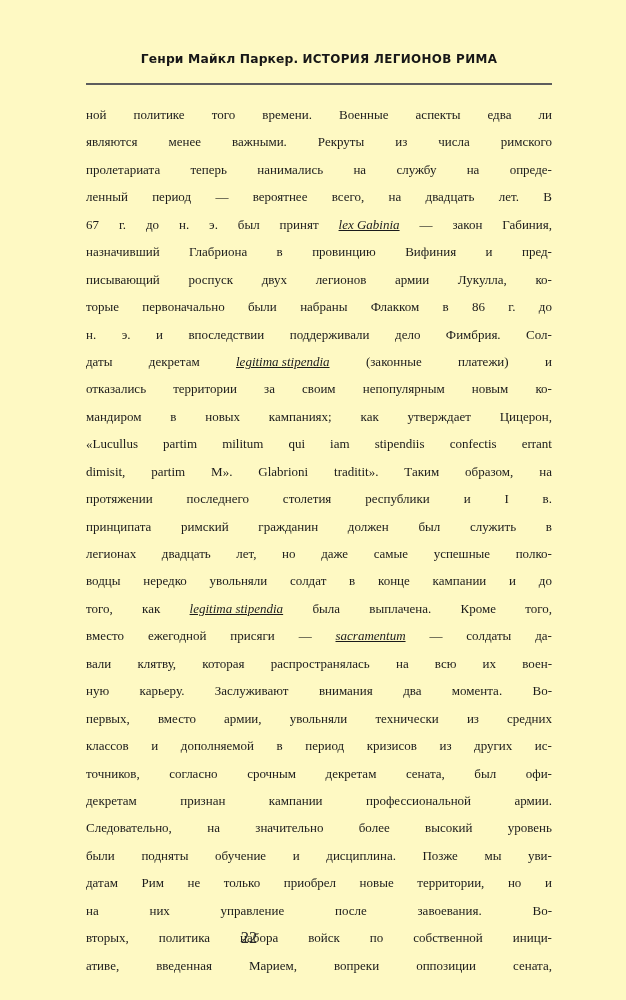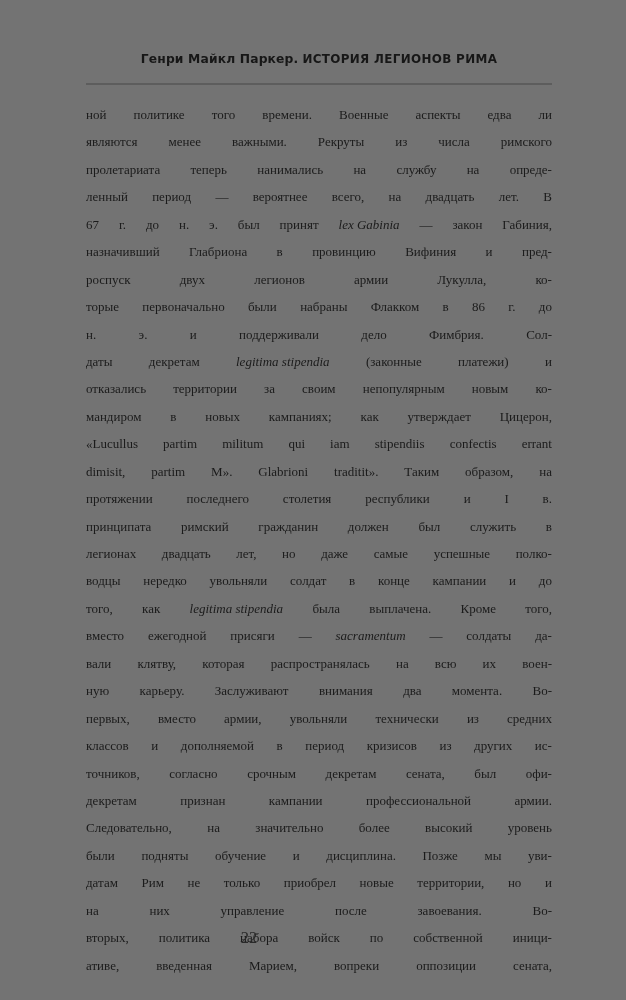--- a/index.html
+++ b/index.html
@@ -15,21 +15,21 @@
     position: relative;
     overflow: hidden;
   }
 
   .page {
     position: absolute;
     left: 0;
     top: 0;
     width: 626px;
     height: 1000px;
-    background: #737373;
+    background: #fef9c3;
   }
 
   
   .running-head {
     position: absolute;
     left: 86px;
     top: 52px;
     width: 466px;
     text-align: center;
     font-family: "DejaVu Sans", sans-serif;
@@ -79,20 +79,21 @@
     display: flex;
     justify-content: space-between;
     align-items: baseline;
   }
   .textline.just > span {
     white-space: pre;
   }
 
   i.lat {
     font-style: italic;
+    text-decoration: underline;
   }
 
   
   .folio {
     position: absolute;
     left: 0;
     top: 928px;
     width: 498px;
     text-align: center;
     font-size: 16.5px;
@@ -167,20 +168,21 @@
       <div class="textline just">
         <span>назначивший</span>
         <span>Глабриона</span>
         <span>в</span>
         <span>провинцию</span>
         <span>Вифиния</span>
         <span>и</span>
         <span>пред-</span>
       </div>
       <div class="textline just">
+        <span>писывающий</span>
         <span>роспуск</span>
         <span>двух</span>
         <span>легионов</span>
         <span>армии</span>
         <span>Лукулла,</span>
         <span>ко-</span>
       </div>
       <div class="textline just">
         <span>торые</span>
         <span>первоначально</span>
@@ -189,20 +191,21 @@
         <span>Флакком</span>
         <span>в</span>
         <span>86</span>
         <span>г.</span>
         <span>до</span>
       </div>
       <div class="textline just">
         <span>н.</span>
         <span>э.</span>
         <span>и</span>
+        <span>впоследствии</span>
         <span>поддерживали</span>
         <span>дело</span>
         <span>Фимбрия.</span>
         <span>Сол-</span>
       </div>
       <div class="textline just">
         <span>даты</span>
         <span>декретам</span>
         <span><i class="lat">legitima stipendia</i></span>
         <span>(законные</span>

